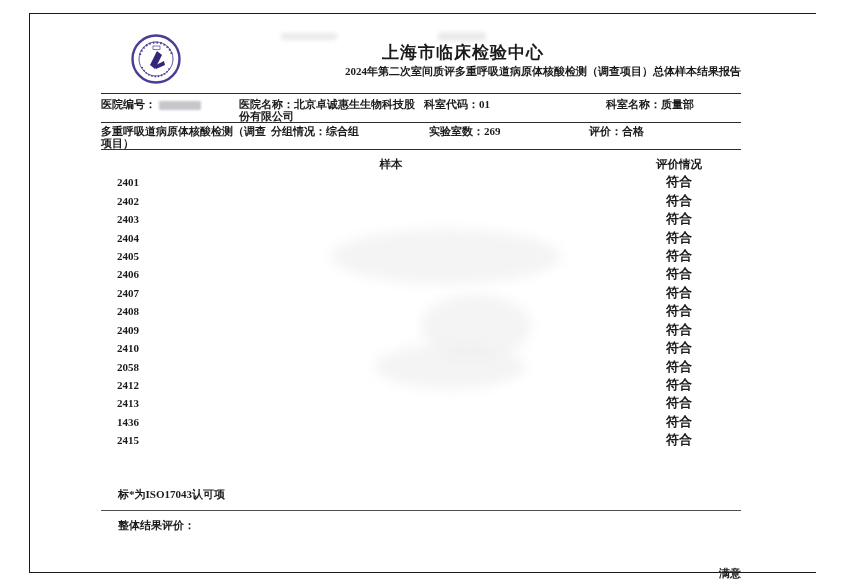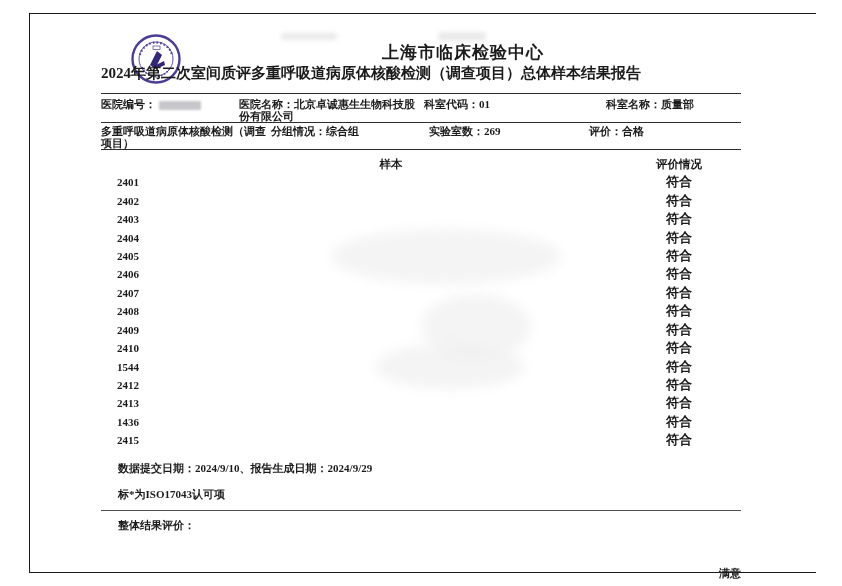--- a/index.html
+++ b/index.html
@@ -5,21 +5,21 @@
   html,body{margin:0;padding:0;background:#ffffff;}
   .canvas{position:relative;width:816px;height:586px;background:#ffffff;overflow:hidden;
           font-family:"Liberation Serif","DejaVu Serif",serif;color:#1b1b1b;font-weight:700;}
   .frame{position:absolute;left:29px;top:13px;width:798px;height:560px;
          border:1.5px solid #1a1a1a;background:#ffffff;box-sizing:border-box;}
   .abs{position:absolute;}
   .smudge{position:absolute;background:#d9d9d9;filter:blur(2px);opacity:.55;border-radius:3px;}
   .blob{position:absolute;background:#ededed;filter:blur(6px);opacity:.6;border-radius:50%;}
   .title{left:71px;top:27px;width:640px;text-align:center;font-size:17px;letter-spacing:1px;
          transform:translateX(42px);}
-  .subtitle{left:71px;top:50px;width:640px;text-align:left;font-size:15px;}
+  .subtitle{left:71px;top:50px;width:640px;text-align:right;font-size:11px;}
   .rule{left:71px;width:640px;height:0;border-top:1.5px solid #2d2d2d;}
   .rule.thin{border-top:1px solid #4f4f4f;}
   .cell{position:absolute;font-size:11px;line-height:11.5px;}
   .redact{display:inline-block;width:42px;height:9px;background:#c7c7cb;filter:blur(1.3px);
           vertical-align:middle;margin-left:3px;border-radius:1px;}
   .thead-cell{position:absolute;font-size:11.5px;text-align:center;}
   .rows{position:absolute;left:71px;top:159px;width:640px;}
   .trow{position:relative;height:18.45px;display:flex;align-items:center;}
   .trow .sample{padding-left:16px;font-size:11px;}
   .trow .eval{position:absolute;left:518px;width:120px;text-align:center;font-size:13px;}
@@ -121,42 +121,41 @@
       </div>
       <div class="trow">
         <span class="sample">2409</span>
         <span class="eval">符合</span>
       </div>
       <div class="trow">
         <span class="sample">2410</span>
         <span class="eval">符合</span>
       </div>
       <div class="trow">
-        <span class="sample">1544</span>
+        <span class="sample">2058</span>
         <span class="eval">符合</span>
       </div>
       <div class="trow">
         <span class="sample">2412</span>
         <span class="eval">符合</span>
       </div>
       <div class="trow">
         <span class="sample">2413</span>
         <span class="eval">符合</span>
       </div>
       <div class="trow">
         <span class="sample">1436</span>
         <span class="eval">符合</span>
       </div>
       <div class="trow">
         <span class="sample">2415</span>
         <span class="eval">符合</span>
       </div>
     </div>
 
-    <div class="footline" style="left:88px;top:447px;">数据提交日期：2024/9/10、报告生成日期：2024/9/29</div>
     <div class="footline" style="left:88px;top:473px;">标*为ISO17043认可项</div>
 
     <div class="abs rule thin" style="top:496px;"></div>
 
     <div class="overall">
       <span class="val">满意</span>
       <span class="lab">整体结果评价：</span>
     </div>
 
   </div>

